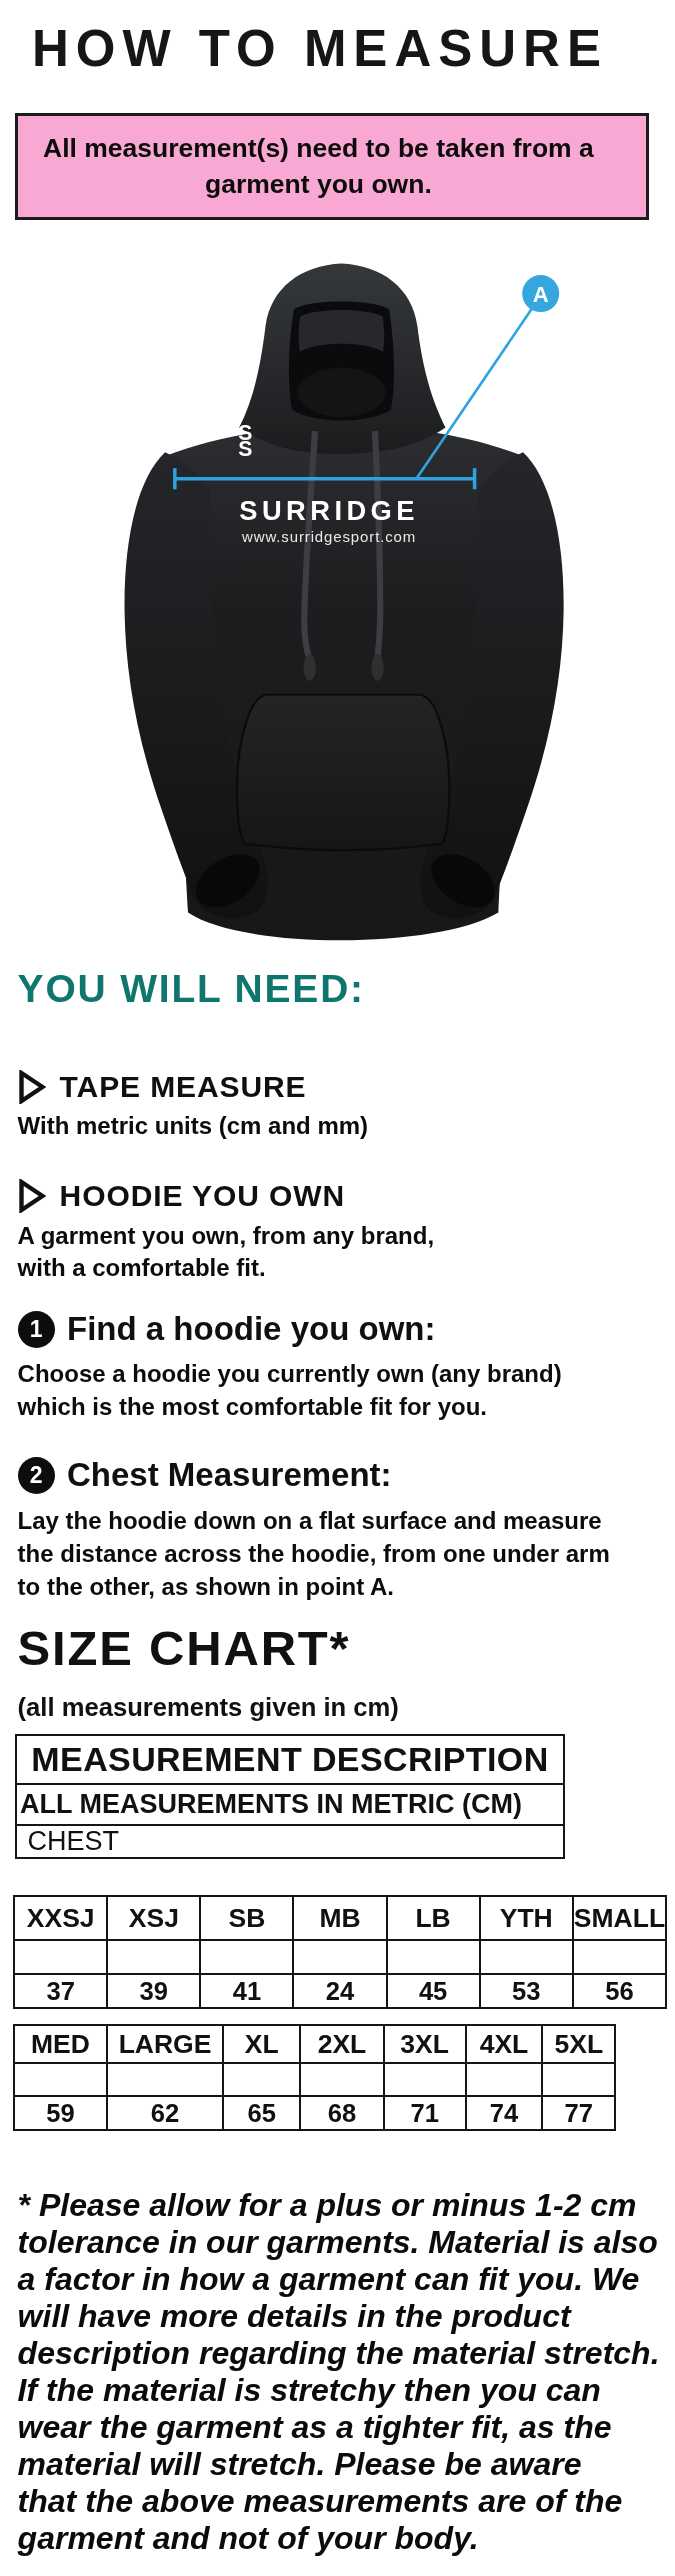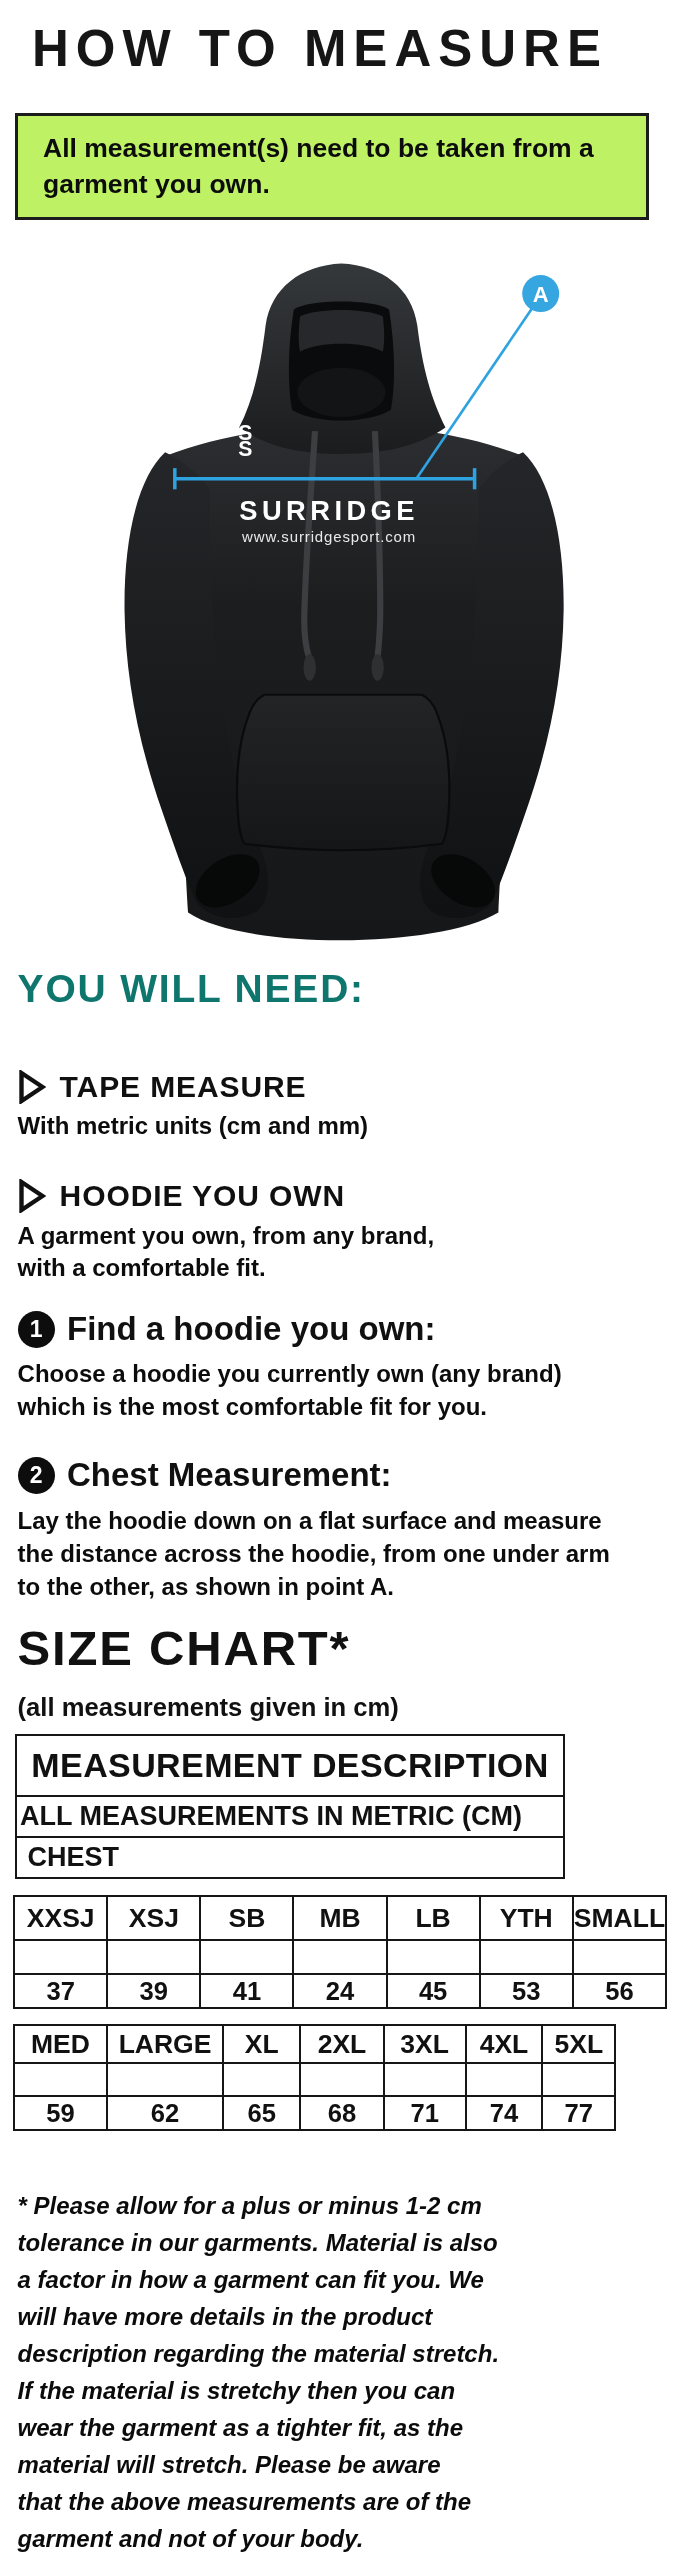--- a/index.html
+++ b/index.html
@@ -12,22 +12,22 @@
   .abs { position:absolute; }
 
   .h1 {
     left:32px; top:19.4px;
     font-size:51px; font-weight:800; letter-spacing:7px; color:#161616;
     white-space:nowrap;
   }
 
   .notice-box {
     left:15px; top:113px; width:634px; height:107px;
-    border:3.5px solid #1c1c1c; background:#bef264;
-    display:flex; align-items:center;
+    border:3.5px solid #1c1c1c; background:#f9a8d4;
+    display:flex; align-items:center;text-align:center;
   }
   .notice-text {
     padding:0 25px; font-size:26.5px; font-weight:700; line-height:1.35;
     white-space:pre-line; color:#0c0c0c;
   }
 
   .figure { left:84px; top:258px; width:529px; height:706px; }
 
   .h2 {
     font-size:39px; font-weight:800; letter-spacing:1.8px; color:#0f766e;
@@ -55,38 +55,38 @@
     white-space:pre-line; color:#0c0c0c;
   }
 
   .size-chart-h { left:17.6px; top:1620px; font-size:49px; font-weight:800; letter-spacing:1.8px; white-space:nowrap; }
   .size-chart-sub { left:17.6px; top:1693px; font-size:25.6px; font-weight:700; white-space:nowrap; }
 
   table { border-collapse:collapse; table-layout:fixed; background:#fff; }
   td,th { border:2.6px solid #161616; padding:0; }
 
   .md-table { left:15px; top:1734px; width:550px; }
-  .md-title-cell { height:61px; text-align:center; font-size:34px; font-weight:800; letter-spacing:0.4px;border-radius:15px; }
+  .md-title-cell { height:49px; text-align:center; font-size:34px; font-weight:800; letter-spacing:0.4px;border-radius:15px; }
   .md-unit-cell { height:41px; text-align:left; padding-left:3px; font-size:27px; font-weight:800; }
-  .md-dim-cell { height:41px; text-align:left; padding-left:10.6px; font-size:27px; font-weight:700; }
+  .md-dim-cell { height:33px; text-align:left; padding-left:10.6px; font-size:27px; font-weight:400; }
 
   .size-table th { font-size:26.5px; font-weight:800; text-align:center; }
   .size-table td { font-size:25.6px; font-weight:600; text-align:center; }
   .t1 { left:13.2px; top:1895px; width:654px; }
   .t1 th { height:44px;margin-top:15px; }
   .t1 .empty-r td { height:34px; }
   .t1 .val-r td { height:34px; }
   .t2 { left:13.2px; top:2024px; width:603px; }
   .t2 th { height:38px; }
   .t2 .empty-r td { height:33px; }
   .t2 .val-r td { height:34px; }
 
   .disclaimer {
     left:17.6px; top:2187px; width:653px;
-    font-size:24px; font-weight:700; font-style:italic;
+    font-size:32px; font-weight:700; font-style:italic;
     line-height:37px; white-space:pre-line; color:#0b0b0b;
   }
 </style>
 </head>
 <body>
 
 <div class="page">
 
   <div class="abs h1">HOW TO MEASURE</div>
 

